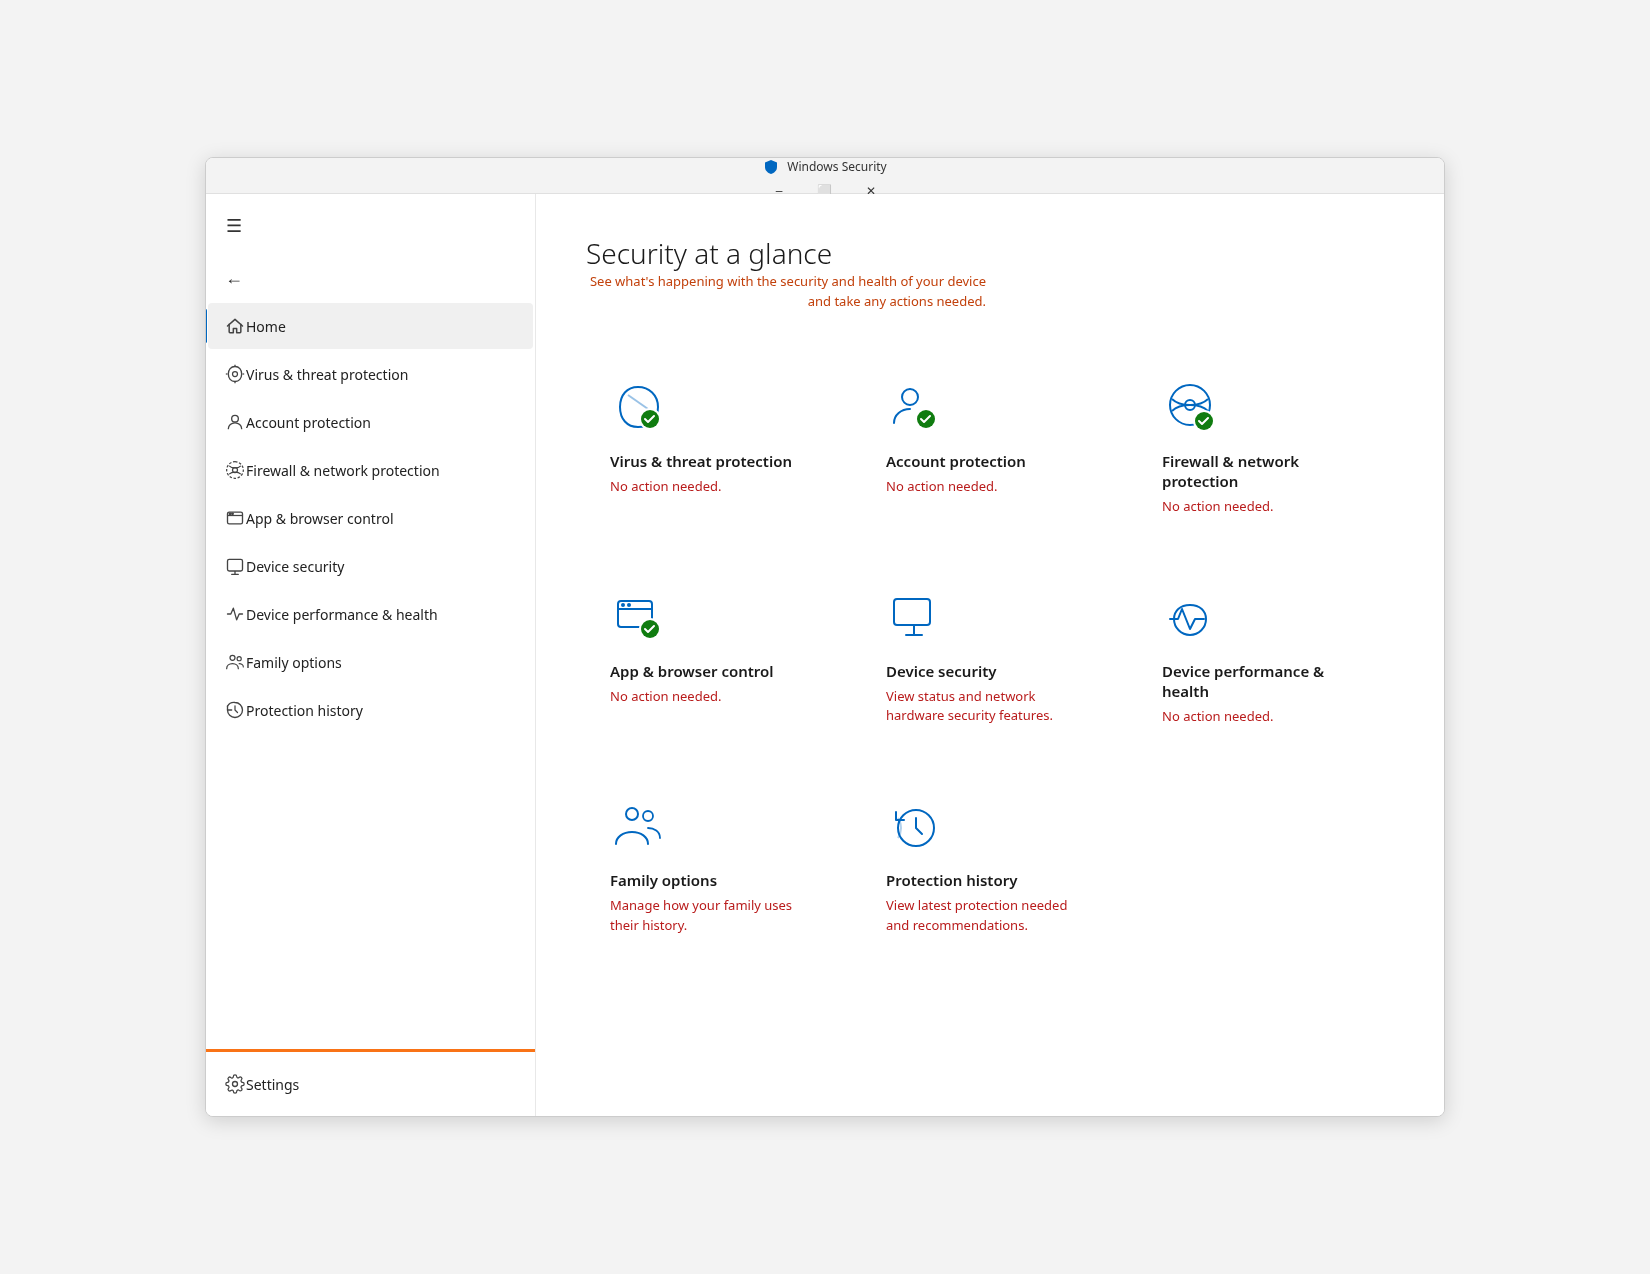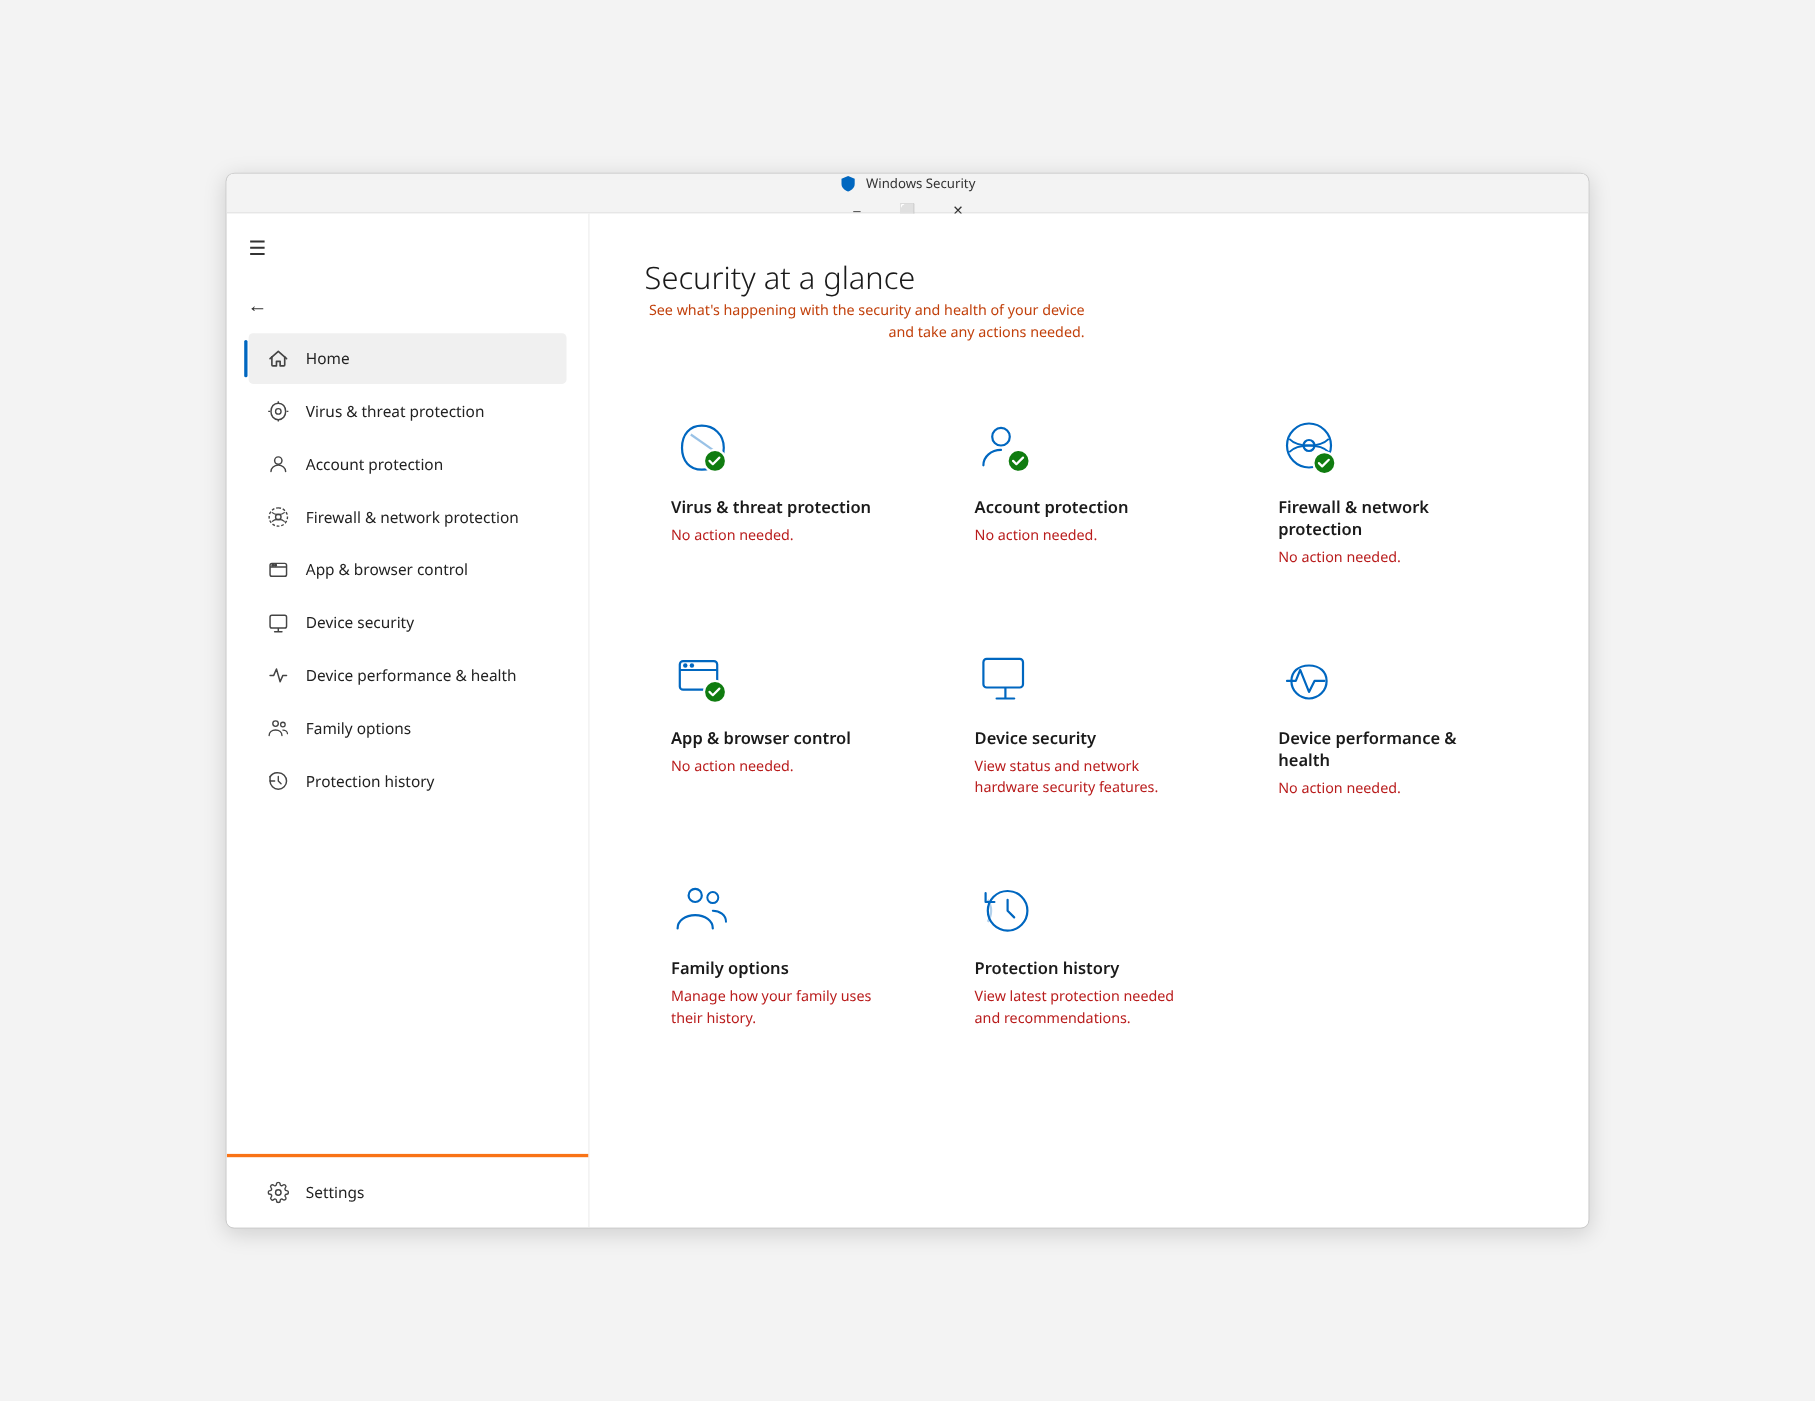--- a/index.html
+++ b/index.html
@@ -99,25 +99,24 @@
       border-radius: 4px;
       color: #333;
       font-size: 18px;
     }
     .sidebar-menu-btn {
       margin-bottom: 8px;
     }
     .nav-item {
       display: flex;
       align-items: center;
-      gap: 14px;
       padding: 12px 16px;
       cursor: pointer;
       border-radius: 4px;
-      margin: 1px 20px;
+      margin: 1px 2px;
       position: relative;
       text-decoration: none;
       color: #333;
     }
     .nav-item.active {
       background: #f0f0f0;
     }
     .nav-item.active::before {
       content: '';
       position: absolute;

